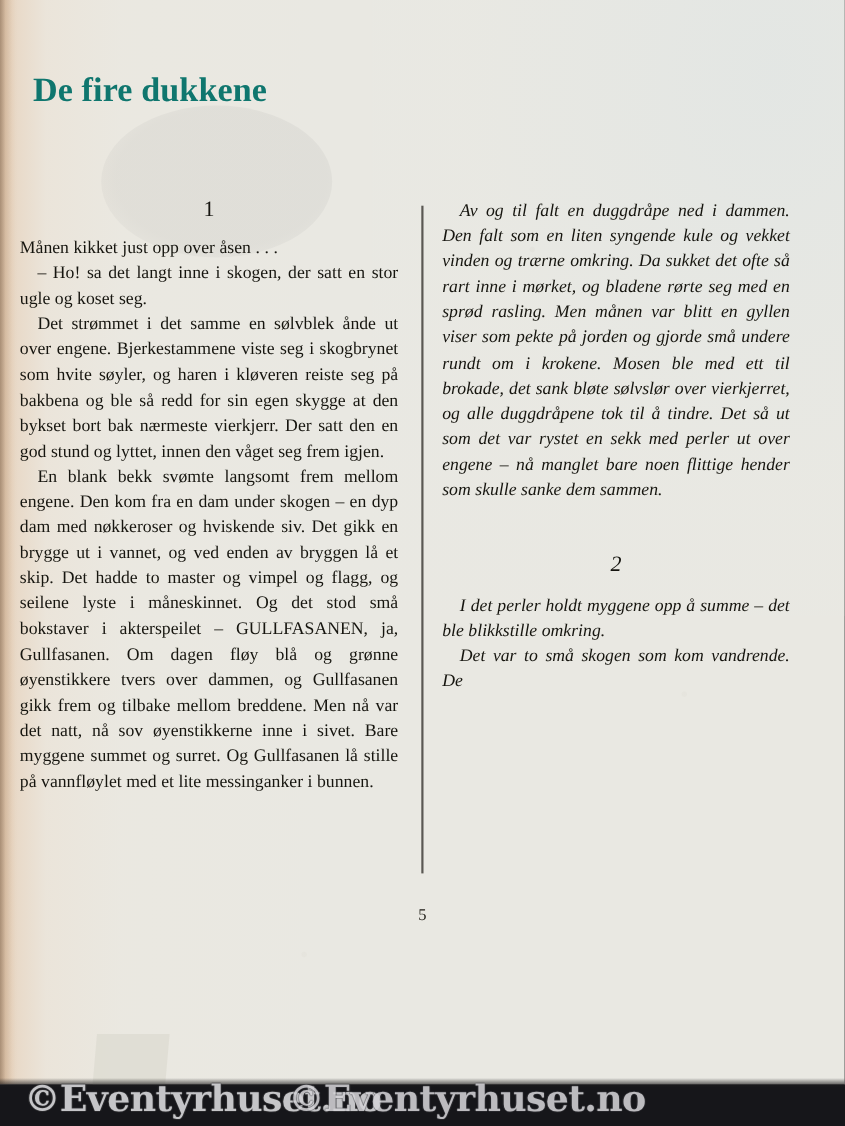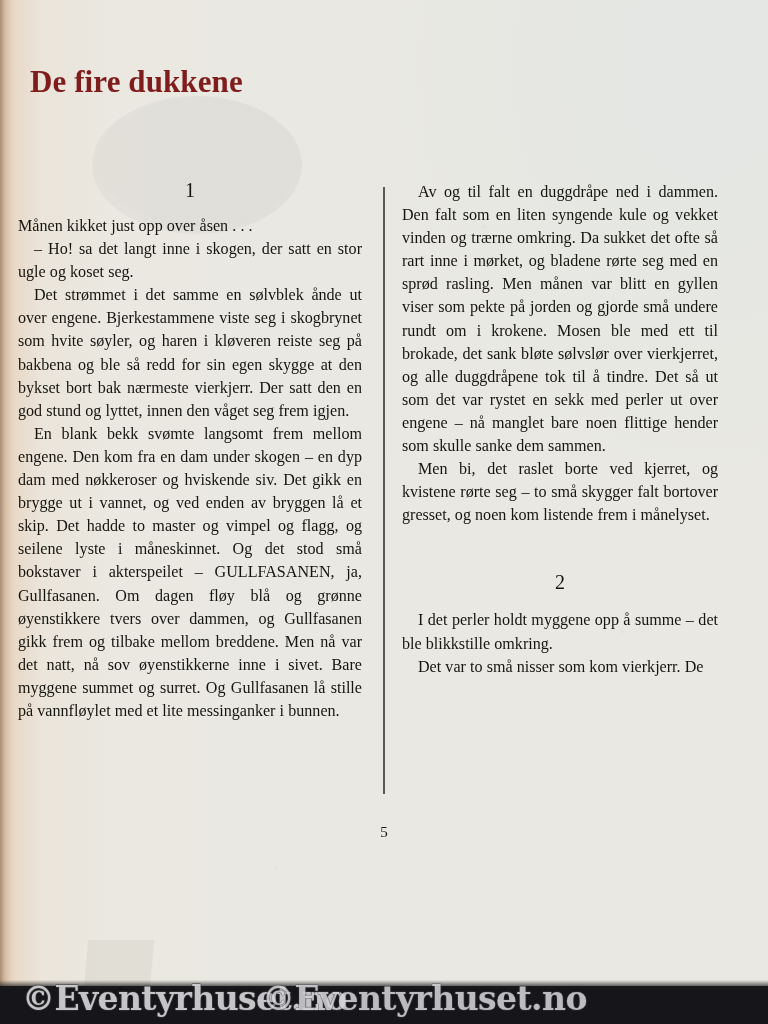--- a/index.html
+++ b/index.html
@@ -95,40 +95,40 @@
     pointer-events: none;
   }
 
   
   .page-title {
     position: absolute;
     left: 30px;
     top: 44px;
     font-size: 31px;
     line-height: 1.1;
-    color: #7f1d1d;
+    color: #0f766e;
     letter-spacing: 0.1px;
     white-space: nowrap;
     text-align: center;
   }
 
   .columns {
     position: absolute;
     left: 18px;
     top: 180px;
     width: 734px;
     display: flex;
     gap: 0;
   }
   .col {
     width: 350px;
     box-sizing: border-box;
   }
   .col-left  { padding-right: 6px; }
-  .col-right { padding-left: 34px; }
+  .col-right { padding-left: 34px; font-style: italic; }
 
   .rule {
     position: absolute;
     left: 383px;
     top: 187px;
     width: 2px;
     height: 607px;
     background: #3a3833;
     opacity: 0.82;
   }
@@ -259,26 +259,25 @@
         <div class="section-num">1</div>
 
         <p class="para noindent">Månen kikket just opp over åsen . . .</p>
         <p class="para indent">– Ho! sa det langt inne i skogen, der satt en stor ugle og koset seg.</p>
         <p class="para indent">Det strømmet i det samme en sølvblek ånde ut over engene. Bjerkestammene viste seg i skogbrynet som hvite søyler, og haren i kløveren reiste seg på bakbena og ble så redd for sin egen skygge at den bykset bort bak nærmeste vierkjerr. Der satt den en god stund og lyttet, innen den våget seg frem igjen.</p>
         <p class="para indent">En blank bekk svømte langsomt frem mellom engene. Den kom fra en dam under skogen – en dyp dam med nøkkeroser og hviskende siv. Det gikk en brygge ut i vannet, og ved enden av bryggen lå et skip. Det hadde to master og vimpel og flagg, og seilene lyste i måneskinnet. Og det stod små bokstaver i akterspeilet – GULLFASANEN, ja, Gullfasanen. Om dagen fløy blå og grønne øyenstikkere tvers over dammen, og Gullfasanen gikk frem og tilbake mellom breddene. Men nå var det natt, nå sov øyenstikkerne inne i sivet. Bare myggene summet og surret. Og Gullfasanen lå stille på vannfløylet med et lite messinganker i bunnen.</p>
       </div>
 
       <div class="col col-right">
         <p class="para indent">Av og til falt en duggdråpe ned i dammen. Den falt som en liten syngende kule og vekket vinden og trærne omkring. Da sukket det ofte så rart inne i mørket, og bladene rørte seg med en sprød rasling. Men månen var blitt en gyllen viser som pekte på jorden og gjorde små undere rundt om i krokene. Mosen ble med ett til brokade, det sank bløte sølvslør over vierkjerret, og alle duggdråpene tok til å tindre. Det så ut som det var rystet en sekk med perler ut over engene – nå manglet bare noen flittige hender som skulle sanke dem sammen.</p>
-        <p class="para indent">Men bi, det raslet borte ved kjerret, og kvistene rørte seg – to små skygger falt bortover gresset, og noen kom listende frem i månelyset.</p>
 
         <div class="section-num second">2</div>
 
         <p class="para indent">I det perler holdt myggene opp å summe – det ble blikkstille omkring.</p>
-        <p class="para indent">Det var to små nisser som kom vierkjerr. De</p>
+        <p class="para indent">Det var to små skogen som kom vandrende. De</p>
       </div>
 
     </div>
 
     <div class="page-number">5</div>
 
     <div class="nick"></div>
   </div>
 
   <div class="darkband"></div>

